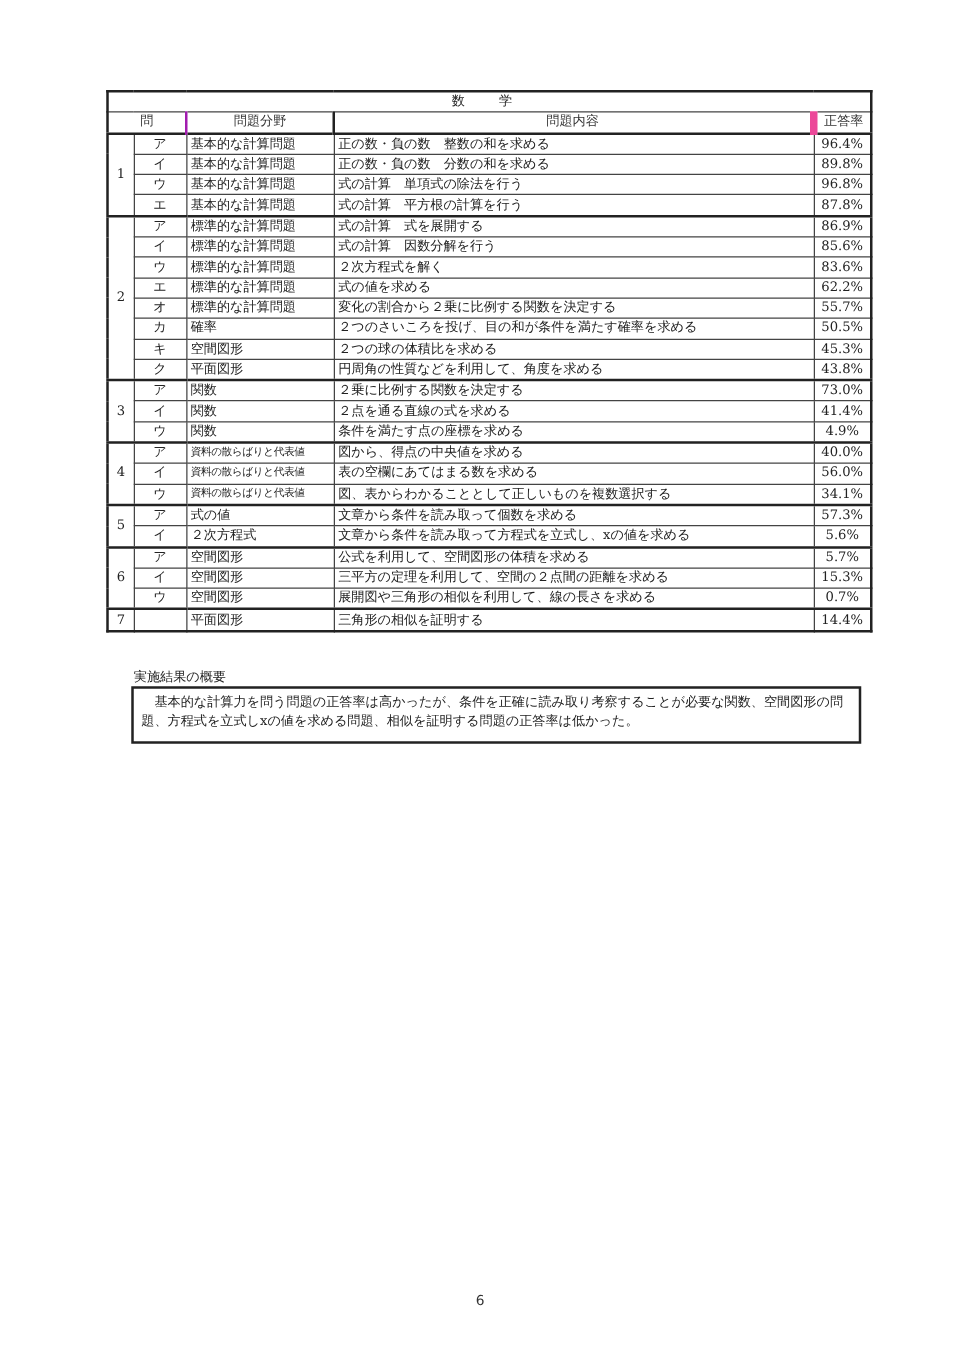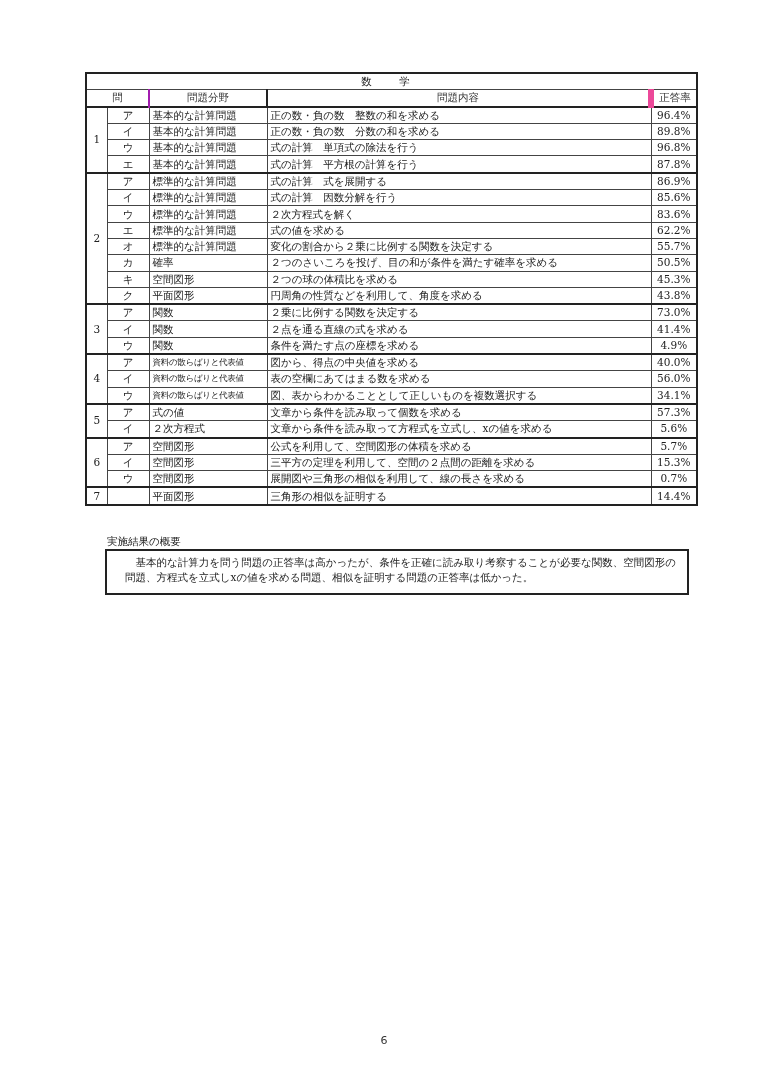--- a/index.html
+++ b/index.html
@@ -14,21 +14,21 @@
   th.hdr { text-align: center; color: #333; }
   td.qnum { text-align: center; border-right: 2px solid #222; }
   td.sub { text-align: center; }
   td.field { border-left: 2px solid #222; }
   td.field.small { font-size: 8.5px; letter-spacing: -0.3px; margin-top: 28px; }
   td.content { border-left: 2px solid #222; }
   td.rate { text-align: center; border-left: 2px solid #222; padding-right: 3px; }
   tr.group-start td { border-top: 2px solid #222; }
   .summary-label { position: absolute; left: 107px; top: 535px; font-size: 10.5px; color: #222; }
   .summary-box { position: absolute; left: 105px; top: 549px; width: 584px; height: 46px;
-                 border: 2px solid #222; box-sizing: border-box; padding: 4px 4px 0 18px;
+                 border: 2px solid #222; box-sizing: border-box; padding: 4px 4px 0 6px;
                  font-size: 10.5px; line-height: 15px; color: #222; }
   .summary-box p { margin: 0; text-indent: 1em; }
   .page-number { position: absolute; left: 0; width: 768px; top: 1034px; text-align: center;
                  font-family: "DejaVu Sans", "Liberation Sans", sans-serif; font-size: 11px; color: #333; }
 </style>
 </head>
 <body>
 
 <div class="page">
   <table class="results">

